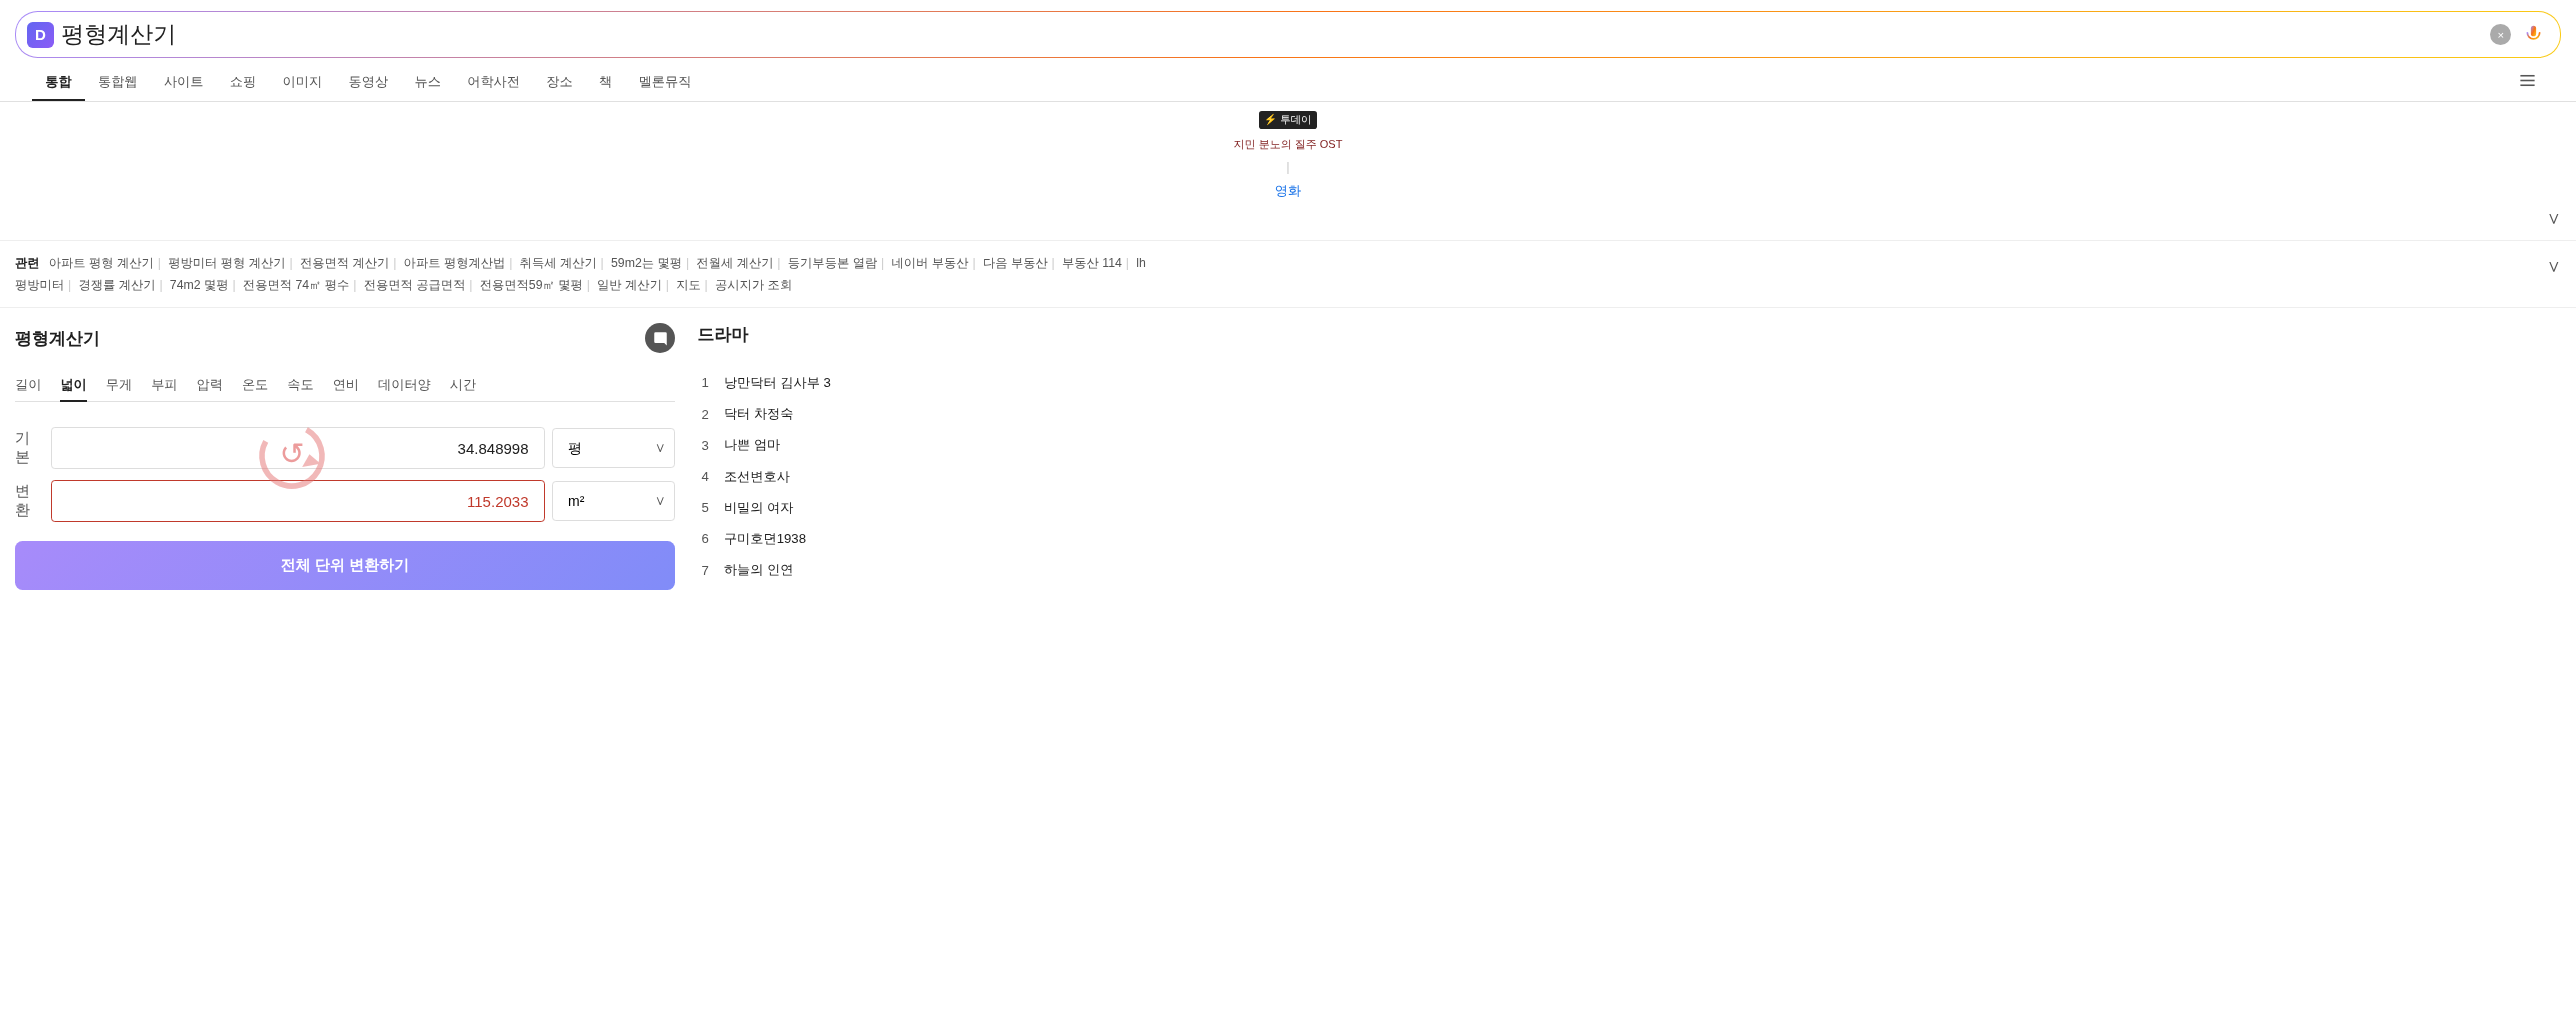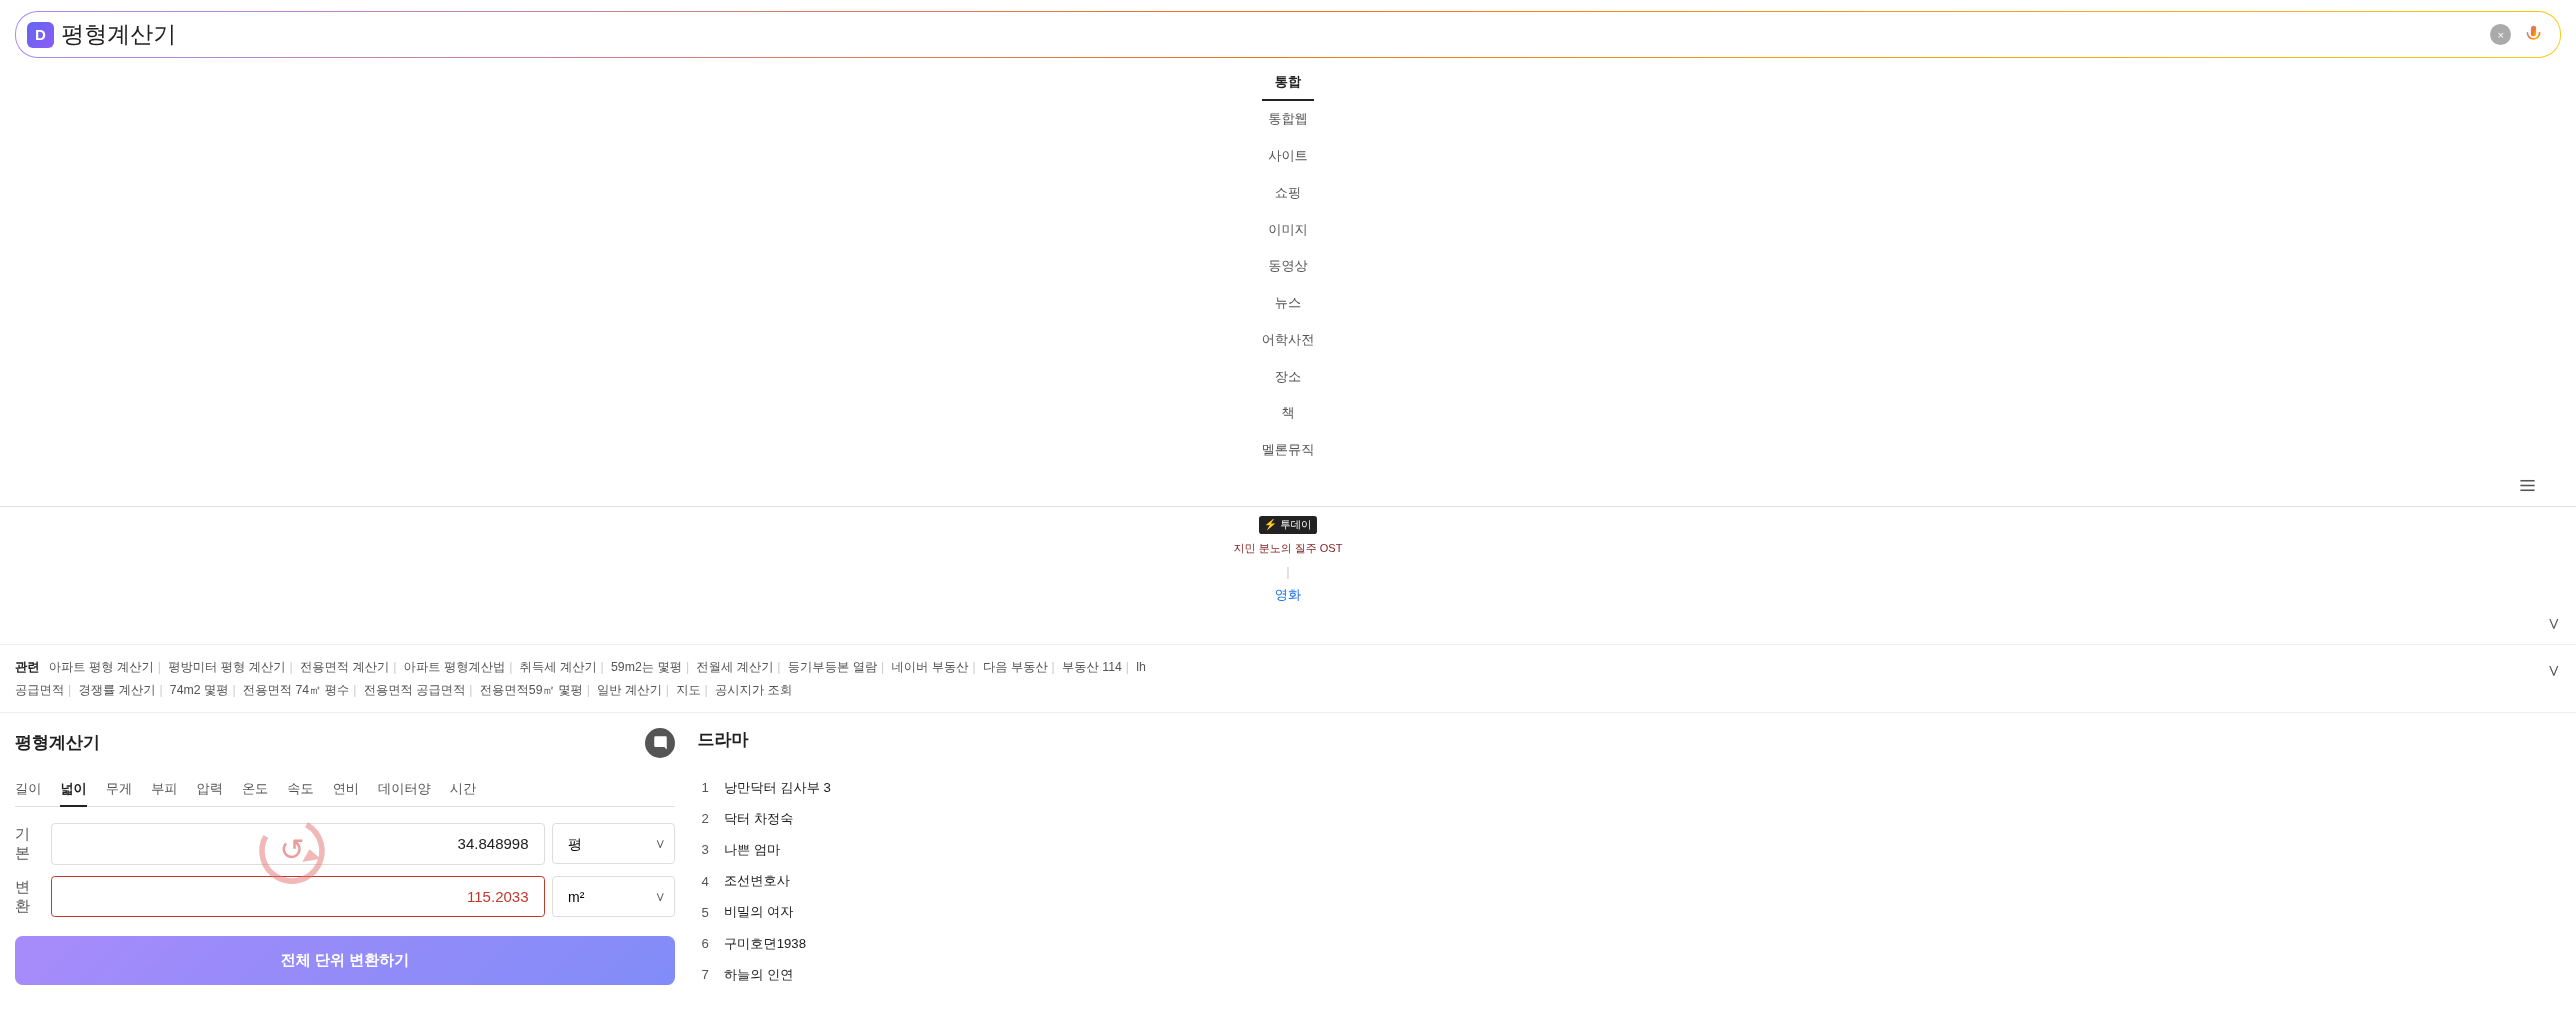--- a/index.html
+++ b/index.html
@@ -76,21 +76,20 @@
     }
 
     
     .nav-tabs {
       display: flex;
       align-items: center;
       padding: 0 32px;
       border-bottom: 0.9px solid #e0e0e0;
       margin-top: 5.7px;
       gap: 0;
-      flex-direction: column;
     }
     .nav-tab {
       padding: 9.4px 13.2px;
       font-size: 13.2px;
       color: #555;
       cursor: pointer;
       white-space: nowrap;
       position: relative;
     }
     .nav-tab.active {
@@ -203,21 +202,21 @@
       background: #555;
       border-radius: 50%;
       display: flex;
       align-items: center;
       justify-content: center;
       cursor: pointer;
     }
     .unit-tabs {
       display: flex;
       gap: 19px;
-      margin-bottom: 16px;
+      margin-bottom: 25px;
       border-bottom: 0.9px solid #e0e0e0;
     }
     .unit-tab {
       padding: 7.5px 0;
       font-size: 13.2px;
       color: #555;
       cursor: pointer;
       position: relative;
     }
     .unit-tab.active {
@@ -413,21 +412,21 @@
   <span class="related-tag">아파트 평형계산법</span><span class="related-separator">|</span>
   <span class="related-tag">취득세 계산기</span><span class="related-separator">|</span>
   <span class="related-tag">59m2는 몇평</span><span class="related-separator">|</span>
   <span class="related-tag">전월세 계산기</span><span class="related-separator">|</span>
   <span class="related-tag">등기부등본 열람</span><span class="related-separator">|</span>
   <span class="related-tag">네이버 부동산</span><span class="related-separator">|</span>
   <span class="related-tag">다음 부동산</span><span class="related-separator">|</span>
   <span class="related-tag">부동산 114</span><span class="related-separator">|</span>
   <span class="related-tag">lh</span>
   <br>
-  <span class="related-tag">공급면적</span><span class="related-separator">|</span>
+  <span class="related-tag">평방미터</span><span class="related-separator">|</span>
   <span class="related-tag">경쟁률 계산기</span><span class="related-separator">|</span>
   <span class="related-tag">74m2 몇평</span><span class="related-separator">|</span>
   <span class="related-tag">전용면적 74㎡ 평수</span><span class="related-separator">|</span>
   <span class="related-tag">전용면적 공급면적</span><span class="related-separator">|</span>
   <span class="related-tag">전용면적59㎡ 몇평</span><span class="related-separator">|</span>
   <span class="related-tag">일반 계산기</span><span class="related-separator">|</span>
   <span class="related-tag">지도</span><span class="related-separator">|</span>
   <span class="related-tag">공시지가 조회</span>
 </div>
 

